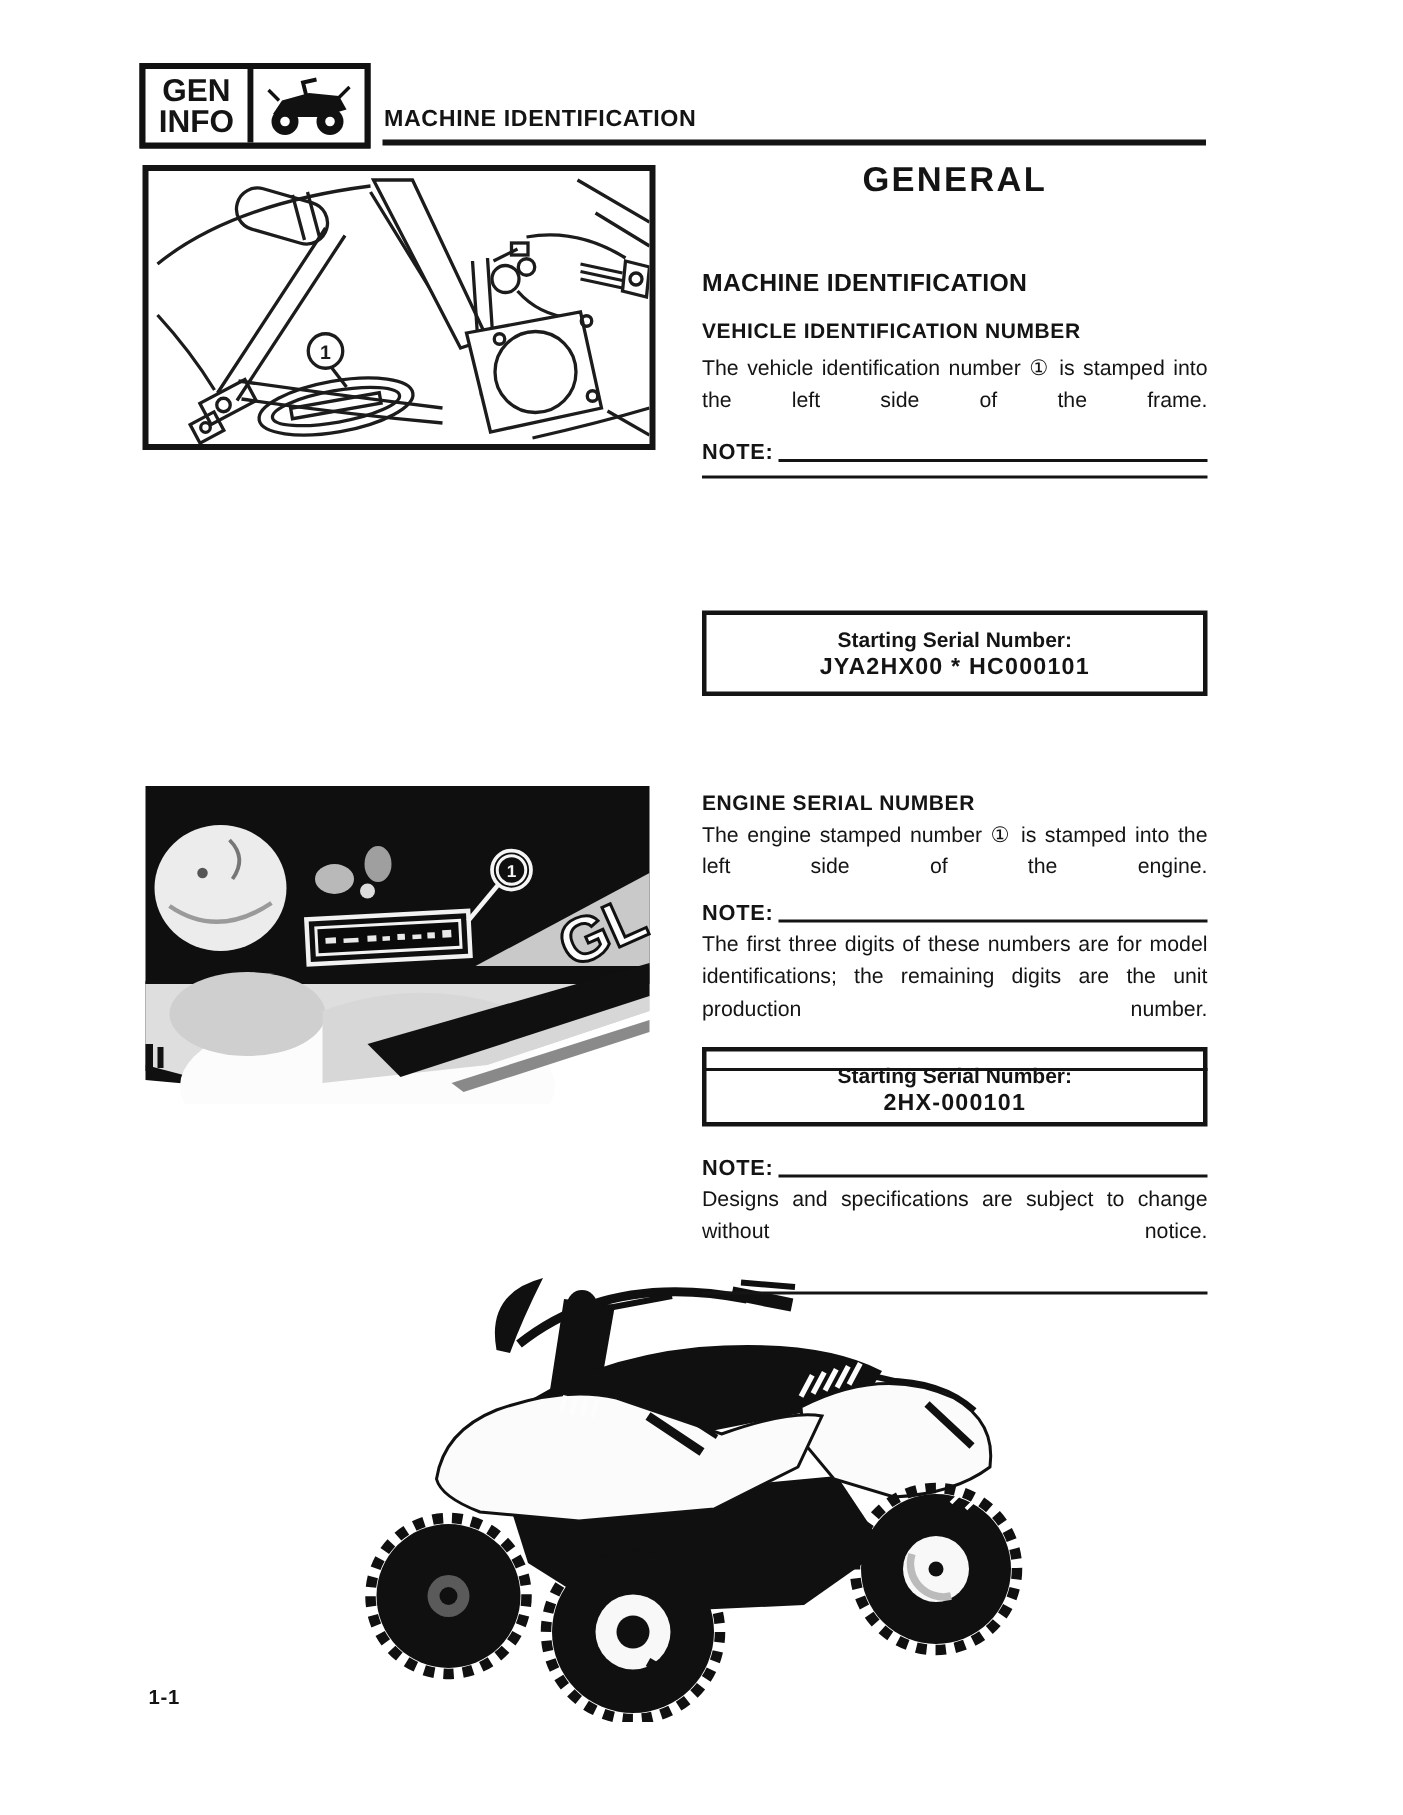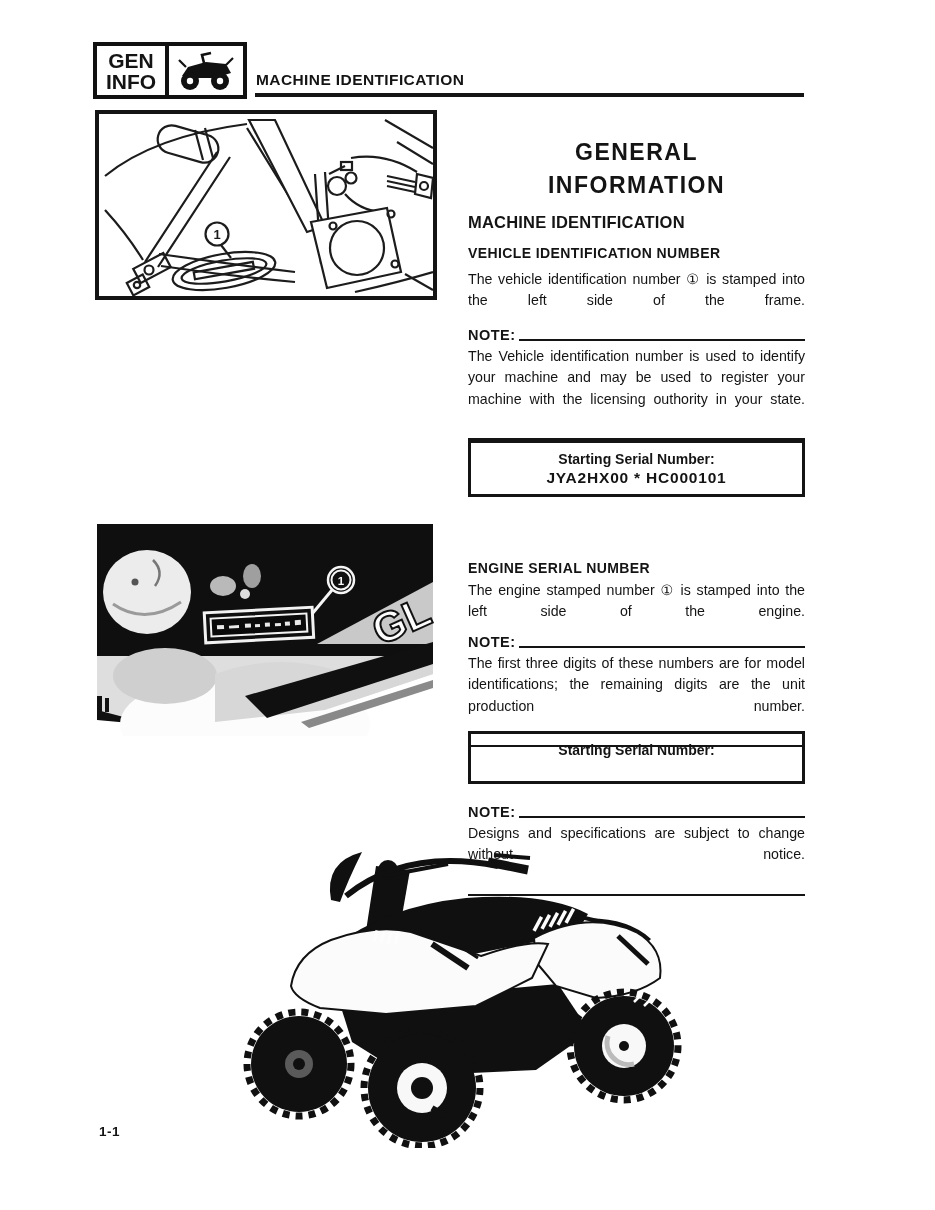--- a/index.html
+++ b/index.html
@@ -28,21 +28,21 @@
   .hdr-rule { position:absolute; left:255px; top:93px; width:549px; height:4px; background:#141414; }
 
   
   .fig1 { position:absolute; left:95px; top:110px; width:342px; height:190px;
           border:4px solid #141414; background:#fff; }
   .fig2 { position:absolute; left:95px; top:524px; width:344px; height:212px; }
   .atv  { position:absolute; left:236px; top:836px; width:457px; height:312px; }
 
   
   .col { position:absolute; left:468px; top:0; width:337px; height:1210px; }
-  .blk { position:absolute; left:0; width:337px;margin-top:33px; }
+  .blk { position:absolute; left:0; width:337px; }
   .page-title { text-align:center; font-size:23px; font-weight:bold; line-height:33px; letter-spacing:1.5px; }
   .h2 { font-size:16.5px; font-weight:bold; letter-spacing:0.2px; }
   .h3 { font-size:14px; font-weight:bold; letter-spacing:0.4px; }
   .body-txt { font-size:14.2px; line-height:21.3px; text-align:justify; }
   .body-txt:after { content:""; display:inline-block; width:100%; }
   .note-head { display:flex; align-items:flex-end; height:18px; }
   .note-label { font-size:14.5px; font-weight:bold; letter-spacing:0.5px; }
   .note-rule { flex:1; border-bottom:2.6px solid #141414; margin:0 0 2px 3px; }
   .note-body { margin-top:3px; }
   .note-close { border-top:2.6px solid #141414; margin-top:7px; }
@@ -230,35 +230,33 @@
         <circle cx="388" cy="210" r="5" fill="#101010"></circle>
         <path d="M398,166 L404,160 M408,170 L414,164" stroke="#ffffff" stroke-width="2.5"></path>
       </g>
     </svg>
   </div>
 
   <div class="col">
 
     <div class="blk page-title" style="top:103px">
       <div>GENERAL</div>
-      <div>INFORMATION</div>
     </div>
 
     <div class="blk h2" style="top:180px">MACHINE IDENTIFICATION</div>
 
     <div class="blk body-txt" style="top:236px">The vehicle identification number ① is stamped into the left side of the frame.</div>
 
     <div class="blk h3" style="top:212px">VEHICLE IDENTIFICATION NUMBER</div>
 
     <div class="blk" style="top:292px">
       <div class="note-head">
         <span class="note-label">NOTE:</span>
         <span class="note-rule"></span>
       </div>
-      <div class="body-txt note-body">The Vehicle identification number is used to identify your machine and may be used to register your machine with the licensing outhority in your state.</div>
       <div class="note-close"></div>
     </div>
 
     <div class="blk serial-box" style="top:407px; height:57px">
       <div class="serial-label">Starting Serial Number:</div>
       <div class="serial-value">JYA2HX00 * HC000101</div>
     </div>
 
     <div class="blk h3" style="top:527px">ENGINE SERIAL NUMBER</div>
 
@@ -268,20 +266,21 @@
       <div class="note-head">
         <span class="note-label">NOTE:</span>
         <span class="note-rule"></span>
       </div>
       <div class="body-txt note-body">The first three digits of these numbers are for model identifications; the remaining digits are the unit production number.</div>
       <div class="note-close"></div>
     </div>
 
     <div class="blk serial-box" style="top:698px; height:53px">
       <div class="serial-label">Starting Serial Number:</div>
+      <div class="serial-value">2HX-000101</div>
     </div>
 
     <div class="blk" style="top:769px">
       <div class="note-head">
         <span class="note-label">NOTE:</span>
         <span class="note-rule"></span>
       </div>
       <div class="body-txt note-body">Designs and specifications are subject to change without notice.</div>
       <div class="note-close"></div>
     </div>

